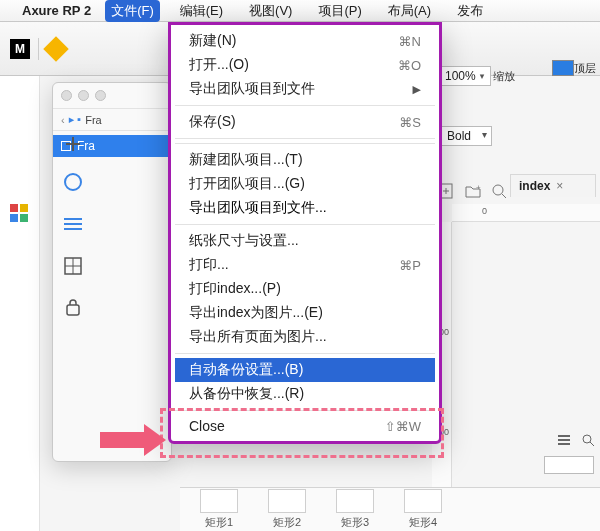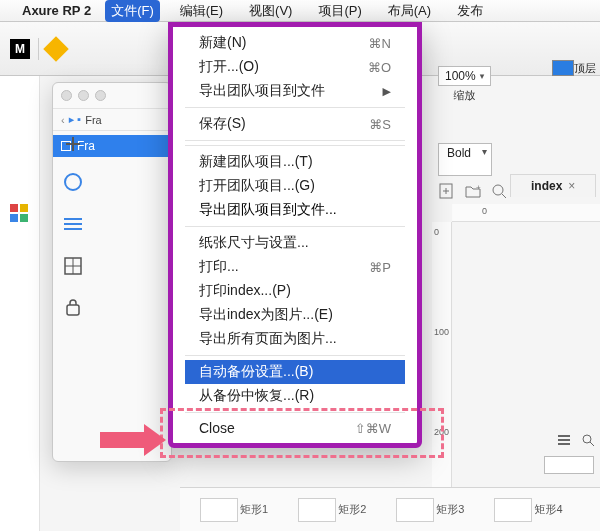--- a/index.html
+++ b/index.html
@@ -13,44 +13,44 @@
   .menubar-item.active { background: #2a67d4; color: #fff; border-radius: 4px; }
   
   
   .toolbar-bg { height: 54px; background: linear-gradient(#f9f9f9,#ececec); border-bottom: 1px solid #c7c7c7; display: flex; align-items: center; padding: 0 10px; gap: 10px; }
   .tb-left { display:flex; align-items:center; gap:8px; }
   .medium-ico { width:20px; height:20px; background:#000; color:#fff; display:flex; align-items:center; justify-content:center; font-weight:700; font-size:12px; }
   .sketch-ico { width:18px; height:18px; background:#f7b500; transform: rotate(45deg); }
   
   
   .right-controls { position: absolute; top: 60px; right: 0; width: 170px; display:flex; flex-direction:column; gap:4px; align-items:flex-start; padding:6px 8px; }
-  .zoom-box { display:flex; flex-direction:column; align-items:center; gap:2px; }
+  .zoom-box { display:flex; align-items:center; gap:2px; }
   .zoom-select { border:1px solid #bbb; background:#fff; padding:2px 6px; font-size:12px; display:flex; align-items:center; gap:4px; }
   .zoom-label { font-size:11px; color:#333; }
   .top-layer { position:absolute; top:60px; right:4px; display:flex; flex-direction:row; align-items:center; font-size:11px; }
   .top-layer .swatch { width:22px; height:16px; background:#2a7de1; border:1px solid #888; }
-  .weight-select { margin-top:36px; border:1px solid #bbb; background:#fff; padding:2px 20px 15px 8px; font-size:12px; position:relative; }
+  .weight-select { margin-top:36px; border:1px solid #bbb; background:#fff; padding:2px 20px 2px 8px; font-size:12px; position:relative; }
   .weight-select::after { content:"▾"; position:absolute; right:4px; font-size:10px; color:#555; }
   
   
   .left-tools { position:absolute; left:44px; top:134px; width:30px; display:flex; flex-direction:column; gap:22px; align-items:center; }
   .tool-ico { width:20px; height:20px; color:#555; display:flex; align-items:center; justify-content:center; }
   
   
   .float-win { position:absolute; left:52px; top:82px; width:120px; height:380px; background:#f9f9f9; border:1px solid #c9c9c9; border-radius:6px; box-shadow:0 6px 24px rgba(0,0,0,.18); overflow:hidden; }
   .traffic { display:flex; gap:6px; padding:7px 8px; }
   .tl { width:11px; height:11px; border-radius:50%; background:#ddd; border:1px solid #c0c0c0; }
   .breadcrumb { font-size:11px; padding:4px 8px; color:#444; border-top:1px solid #e3e3e3; border-bottom:1px solid #e3e3e3; display:flex; align-items:center; gap:4px; white-space:nowrap; }
   .bc-back { color:#888; }
   .bc-folder { color:#3a85e6; }
   .list-row { margin-top:4px; background:#2f80ec; color:#fff; font-size:12px; padding:4px 8px; display:flex; align-items:center; gap:6px; }
   .list-row .sq { width:10px; height:10px; border:1.5px solid #fff; }
   
   
-  .menu { position:absolute; left:168px; top:22px; width:254px; background:#fff; border:5px solid #a21caf; border-radius:0 0 6px 6px; box-shadow:0 10px 30px rgba(0,0,0,.25); padding:4px 12px; }
+  .menu { position:absolute; left:168px; top:22px; width:274px; background:#fff; border:3px solid #a21caf; border-radius:0 0 6px 6px; box-shadow:0 10px 30px rgba(0,0,0,.25); padding:4px 4px; }
   .menu-item { display:flex; align-items:center; padding:3px 14px; font-size:14px; color:#222; justify-content:space-between; cursor:default; min-height:22px; }
   .menu-item.disabled { color:#000000;text-align:center; }
   .menu-item.highlight { background:#2a67d4; color:#fff; }
   .menu-sep { height:1px; background:#e2e2e2; margin:4px 0; }
   .shortcut { color:#7a7a7a; font-size:13px; }
   .submenu-arrow { font-size:11px; color:#555; }
   
   
   .dashed-box { position:absolute; left:160px; top:408px; width:284px; height:50px; border:3px dashed #ef6f8d; pointer-events:none; }
   
@@ -63,21 +63,21 @@
   .tab-icons { position:absolute; left:430px; top:178px; display:flex; gap:8px; padding:4px 6px; color:#666; }
   .ruler-h { position:absolute; top:204px; left:452px; right:0; height:18px; background:#fbfbfb; border-bottom:1px solid #ddd; font-size:9px; color:#666; }
   .ruler-h span { position:absolute; top:2px; }
   .ruler-v { position:absolute; top:222px; left:432px; width:20px; bottom:40px; background:#fbfbfb; border-right:1px solid #ddd; font-size:9px; color:#666; }
   .ruler-v span { position:absolute; left:2px; transform:translateY(-50%); }
   .right-toolbar { position:absolute; right:4px; top:432px; display:flex; gap:8px; color:#666; align-items:center; }
   .dropdown-mini { width:50px; height:18px; border:1px solid #bbb; background:#fff; }
   
   
   .thumbs { position:absolute; left:180px; bottom:0; height:44px; right:0; background:#fafafa; border-top:1px solid #d4d4d4; display:flex; align-items:center; gap:30px; padding:4px 20px; font-size:11px; color:#555; }
-  .thumb { display:flex; flex-direction:row; align-items:center; gap:2px; }
+  .thumb { display:flex; flex-direction:column; align-items:center; gap:2px; }
   .thumb-box { width:38px; height:24px; background:#fff; border:1px solid #cfcfcf; }
   
   
   .far-left { position:absolute; left:0; top:76px; width:40px; bottom:0; background:#fff; border-right:1px solid #e2e2e2; }
   .grid-ico { position:absolute; left:10px; top:128px; width:18px; height:18px; }
   .grid-ico span { display:grid; grid-template-columns:1fr 1fr; grid-template-rows:1fr 1fr; gap:2px; width:100%; height:100%; }
   .grid-ico i { background:#d44; }
   .grid-ico i:nth-child(2){background:#e6b400;} .grid-ico i:nth-child(3){background:#3a85e6;} .grid-ico i:nth-child(4){background:#3cb371;}
   
   svg { display:block; }
@@ -147,21 +147,21 @@
       </svg>
   </span>
   <span>
     <svg width="18" height="18" viewBox="0 0 18 18">
         <circle cx="8" cy="8" r="5" fill="none" stroke="#777"></circle>
         <line x1="12" y1="12" x2="16" y2="16" stroke="#777"></line>
       </svg>
   </span>
 </div>
 
-<div style="position:absolute;left:510px;top:174px;right:4px;background:#f4f4f4;border:1px solid #d8d8d8;border-bottom:none;padding:4px 20px;display:flex;align-items:center">
+<div style="position:absolute;left:510px;top:174px;right:4px;background:#f4f4f4;border:1px solid #d8d8d8;border-bottom:none;padding:4px 8px;display:flex;align-items:center">
   <span class="panel-tab">index</span>
   <span class="panel-close">×</span>
 </div>
 
 <div class="ruler-h">
   <span style="left:30px">0</span>
 </div>
 
 <div class="ruler-v">
   <span style="top:10px">0</span>

